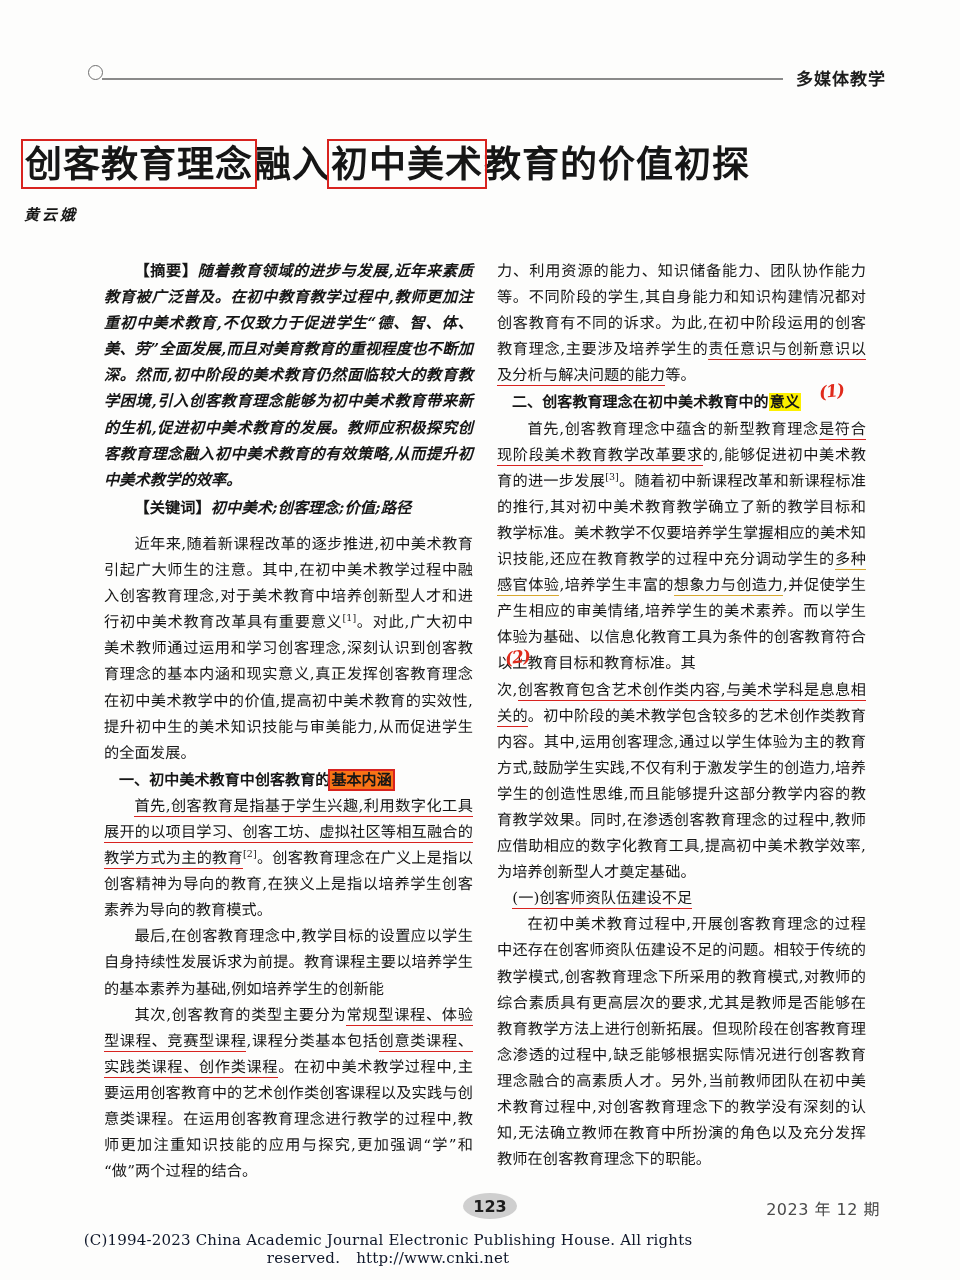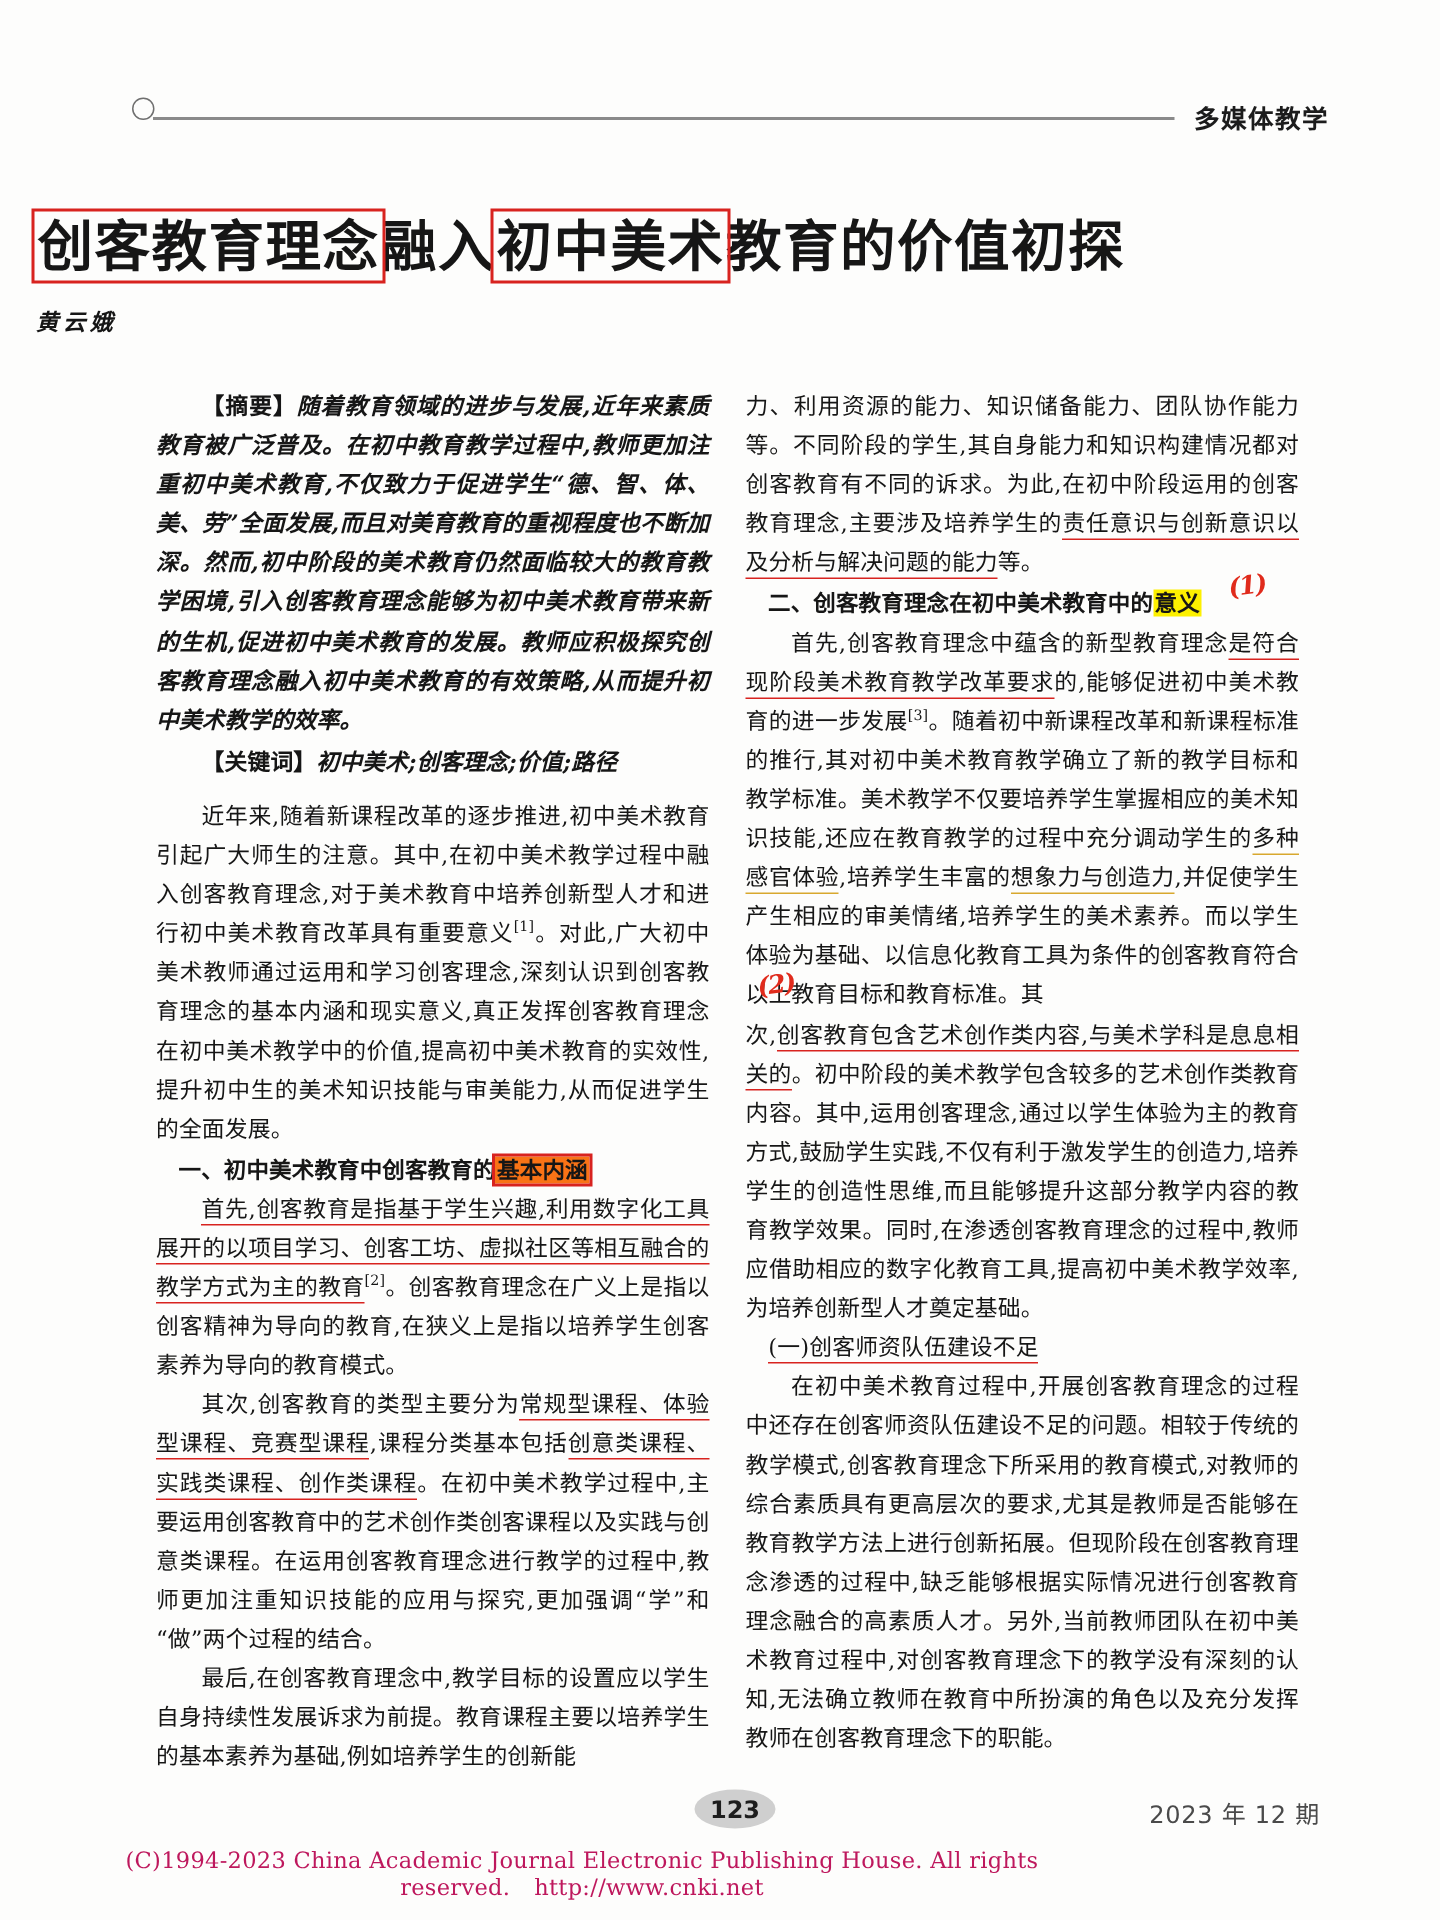--- a/index.html
+++ b/index.html
@@ -205,21 +205,21 @@
     font-family: "DejaVu Sans", "Liberation Sans", sans-serif;
     letter-spacing: 0.5px;
   }
   .copyright {
     position: absolute;
     top: 1231px;
     left: 0;
     width: 776px;
     text-align: center;
     font-size: 15px;
-    color: #be185d;
+    color: #0f172a;
     font-family: "DejaVu Serif", "Liberation Serif", serif;
     letter-spacing: 0.2px;
   }
   .copyright .url { margin-left: 16px; }
 </style>
 </head>
 <body>
 
 <div class="page">
 
@@ -243,23 +243,23 @@
       <p class="kw"><span class="lbl">【关键词】</span><span>初中美术;创客理念;价值;路径</span></p>
 
       <div class="gap"></div>
 
       <p class="para"><span>近年来,随着新课程改革的逐步推进,初中美术教育引起广大师生的注意。其中,在初中美术教学过程中融入创客教育理念,对于美术教育中培养创新型人才和进行初中美术教育改革具有重要意义</span><sup>[1]</sup><span>。对此,广大初中美术教师通过运用和学习创客理念,深刻认识到创客教育理念的基本内涵和现实意义,真正发挥创客教育理念在初中美术教学中的价值,提高初中美术教育的实效性,提升初中生的美术知识技能与审美能力,从而促进学生的全面发展。</span></p>
 
       <p class="head"><span>一、初中美术教育中创客教育的</span><span class="hl-box">基本内涵</span></p>
 
       <p class="para"><span class="u-red">首先,创客教育是指基于学生兴趣,利用数字化工具展开的以项目学习、创客工坊、虚拟社区等相互融合的教学方式为主的教育</span><sup>[2]</sup><span>。创客教育理念在广义上是指以创客精神为导向的教育,在狭义上是指以培养学生创客素养为导向的教育模式。</span></p>
 
+      <p class="para">最后,在创客教育理念中,教学目标的设置应以学生自身持续性发展诉求为前提。教育课程主要以培养学生的基本素养为基础,例如培养学生的创新能</p>
+
       <p class="para"><span>其次,创客教育的类型主要分为</span><span class="u-red">常规型课程、体验型课程、竞赛型课程</span><span>,课程分类基本包括</span><span class="u-red">创意类课程、实践类课程、创作类课程</span><span>。在初中美术教学过程中,主要运用创客教育中的艺术创作类创客课程以及实践与创意类课程。在运用创客教育理念进行教学的过程中,教师更加注重知识技能的应用与探究,更加强调“学”和“做”两个过程的结合。</span></p>
-
-      <p class="para">最后,在创客教育理念中,教学目标的设置应以学生自身持续性发展诉求为前提。教育课程主要以培养学生的基本素养为基础,例如培养学生的创新能</p>
     </div>
 
     <div class="col">
 
       <span class="ann ann-1">(1)</span>
       <span class="ann ann-2">(2)</span>
 
       <p class="para" style="text-indent:0"><span>力、利用资源的能力、知识储备能力、团队协作能力等。不同阶段的学生,其自身能力和知识构建情况都对创客教育有不同的诉求。为此,在初中阶段运用的创客教育理念,主要涉及培养学生的</span><span class="u-red">责任意识与创新意识以及分析与解决问题的能力</span><span>等。</span></p>
 
       <p class="head"><span>二、创客教育理念在初中美术教育中的</span><span class="hl">意义</span></p>

